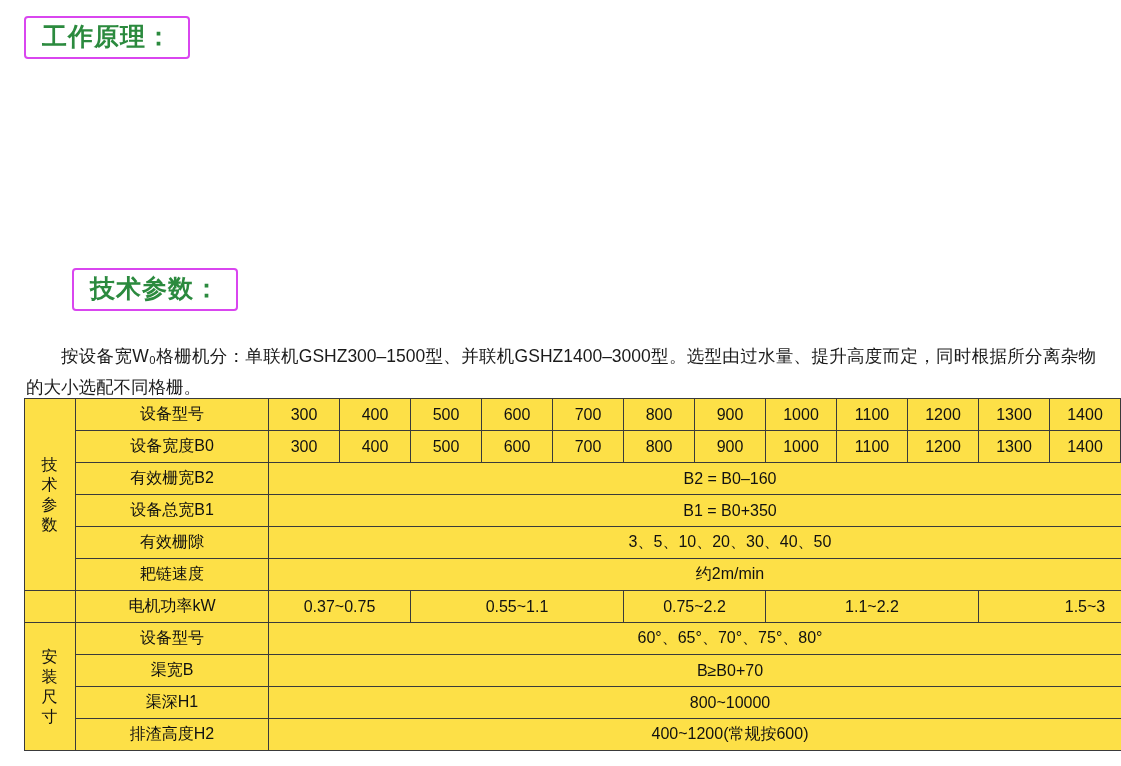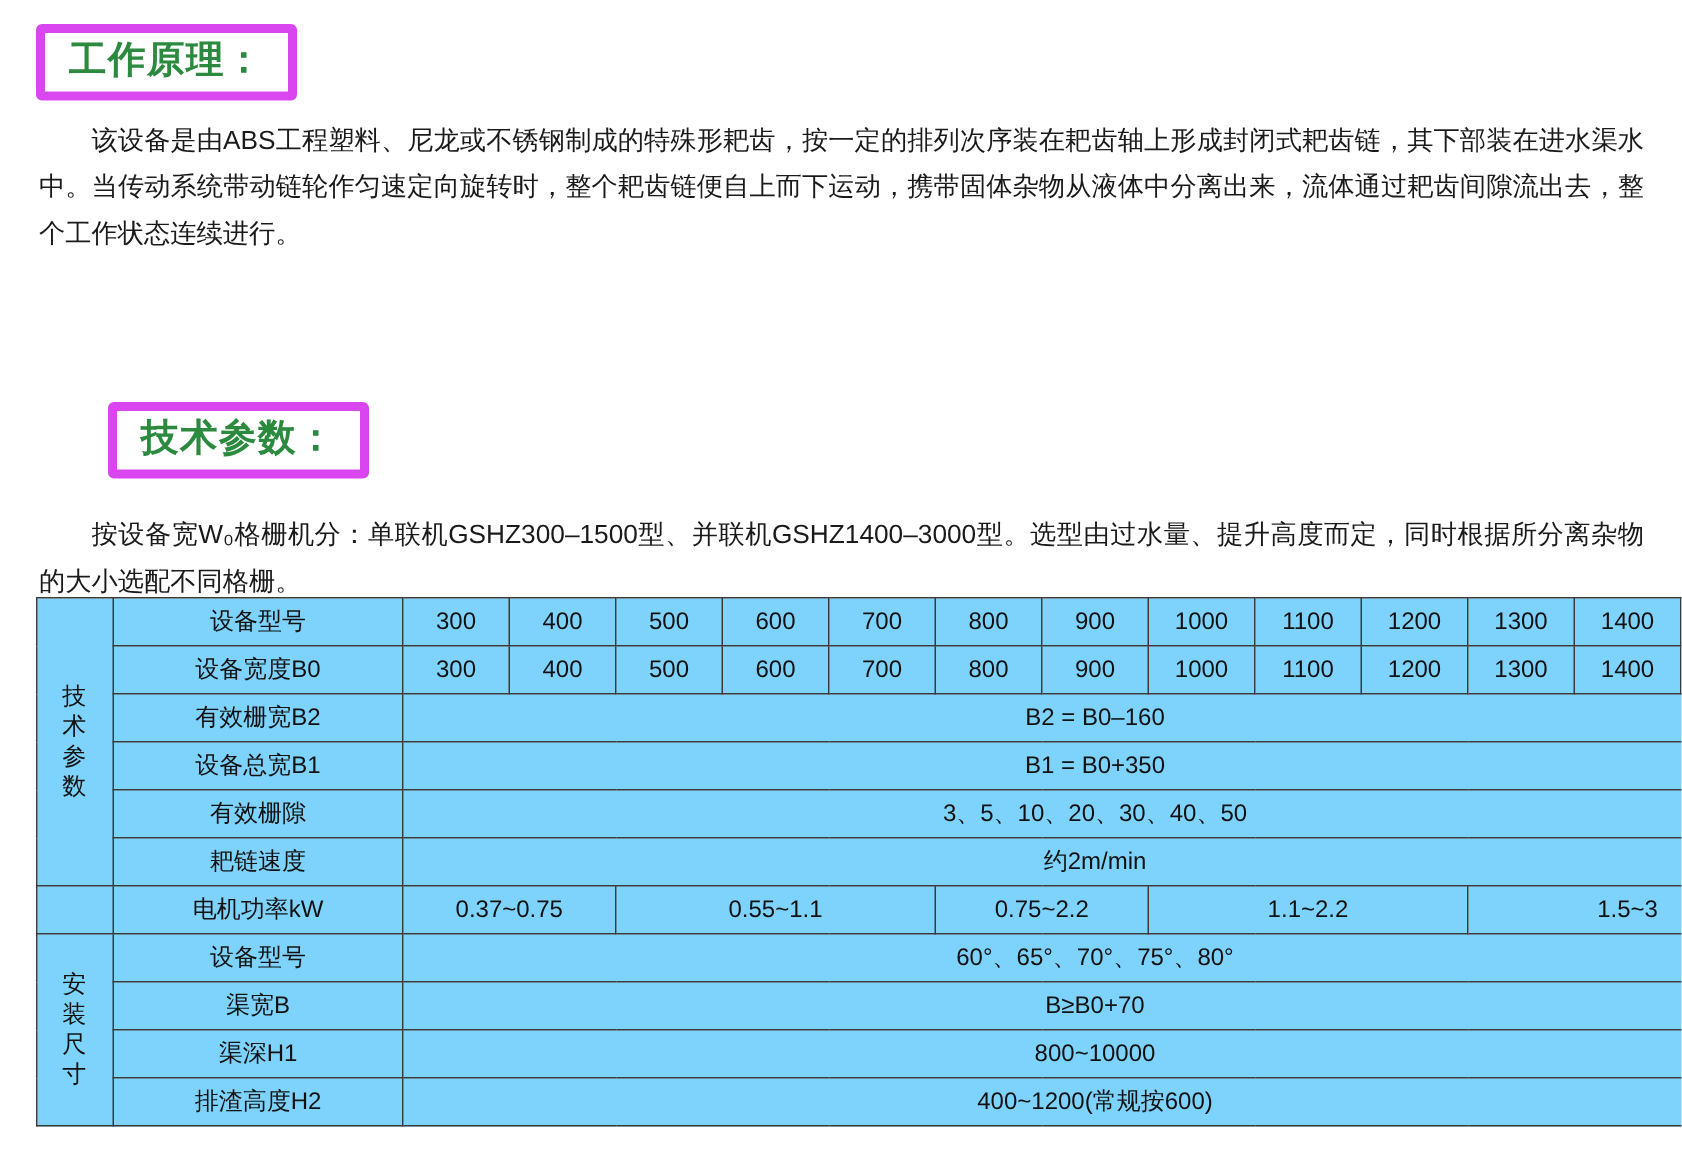--- a/index.html
+++ b/index.html
@@ -18,21 +18,21 @@
     position: relative;
     width: 1121px;
     height: 766px;
     box-sizing: border-box;
     padding: 0;
   }
 
   
   .section-heading {
     display: inline-block;
-    border: 6px solid #d946ef;
+    border: 2px solid #d946ef;
     border-radius: 4px;
     padding: 4px 16px 6px 16px;
     font-size: 25px;
     font-weight: bold;
     color: #2b8a3e;
     letter-spacing: 1px;
     line-height: 1.15;
   }
   .heading-wrap-1 {
     position: absolute;
@@ -74,21 +74,21 @@
     table-layout: fixed;
   }
   table.spec td {
     border: 1px solid #3a3a3a;
     font-size: 16px;
     text-align: center;
     vertical-align: middle;
     height: 31px;
     padding: 0 2px;
     color: #111;
-    background: #7dd3fc;
+    background: #fde047;
   }
   td.side {
     width: 46px;
     font-size: 16px;
     line-height: 20px;
     letter-spacing: 1px;
   }
   td.side .vtext {
     display: block;
     width: 18px;
@@ -111,21 +111,20 @@
 </style>
 </head>
 <body>
 
 <div class="page">
 
   <div class="heading-wrap-1">
     <div class="section-heading">工作原理：</div>
   </div>
 
-  <div class="para para-1">该设备是由ABS工程塑料、尼龙或不锈钢制成的特殊形耙齿，按一定的排列次序装在耙齿轴上形成封闭式耙齿链，其下部装在进水渠水中。当传动系统带动链轮作匀速定向旋转时，整个耙齿链便自上而下运动，携带固体杂物从液体中分离出来，流体通过耙齿间隙流出去，整个工作状态连续进行。</div>
 
   <div class="heading-wrap-2">
     <div class="section-heading">技术参数：</div>
   </div>
 
   <div class="para para-3">按设备宽W₀格栅机分：单联机GSHZ300–1500型、并联机GSHZ1400–3000型。选型由过水量、提升高度而定，同时根据所分离杂物的大小选配不同格栅。</div>
 
   <div class="table-wrap">
     <table class="spec">
       <tbody>

